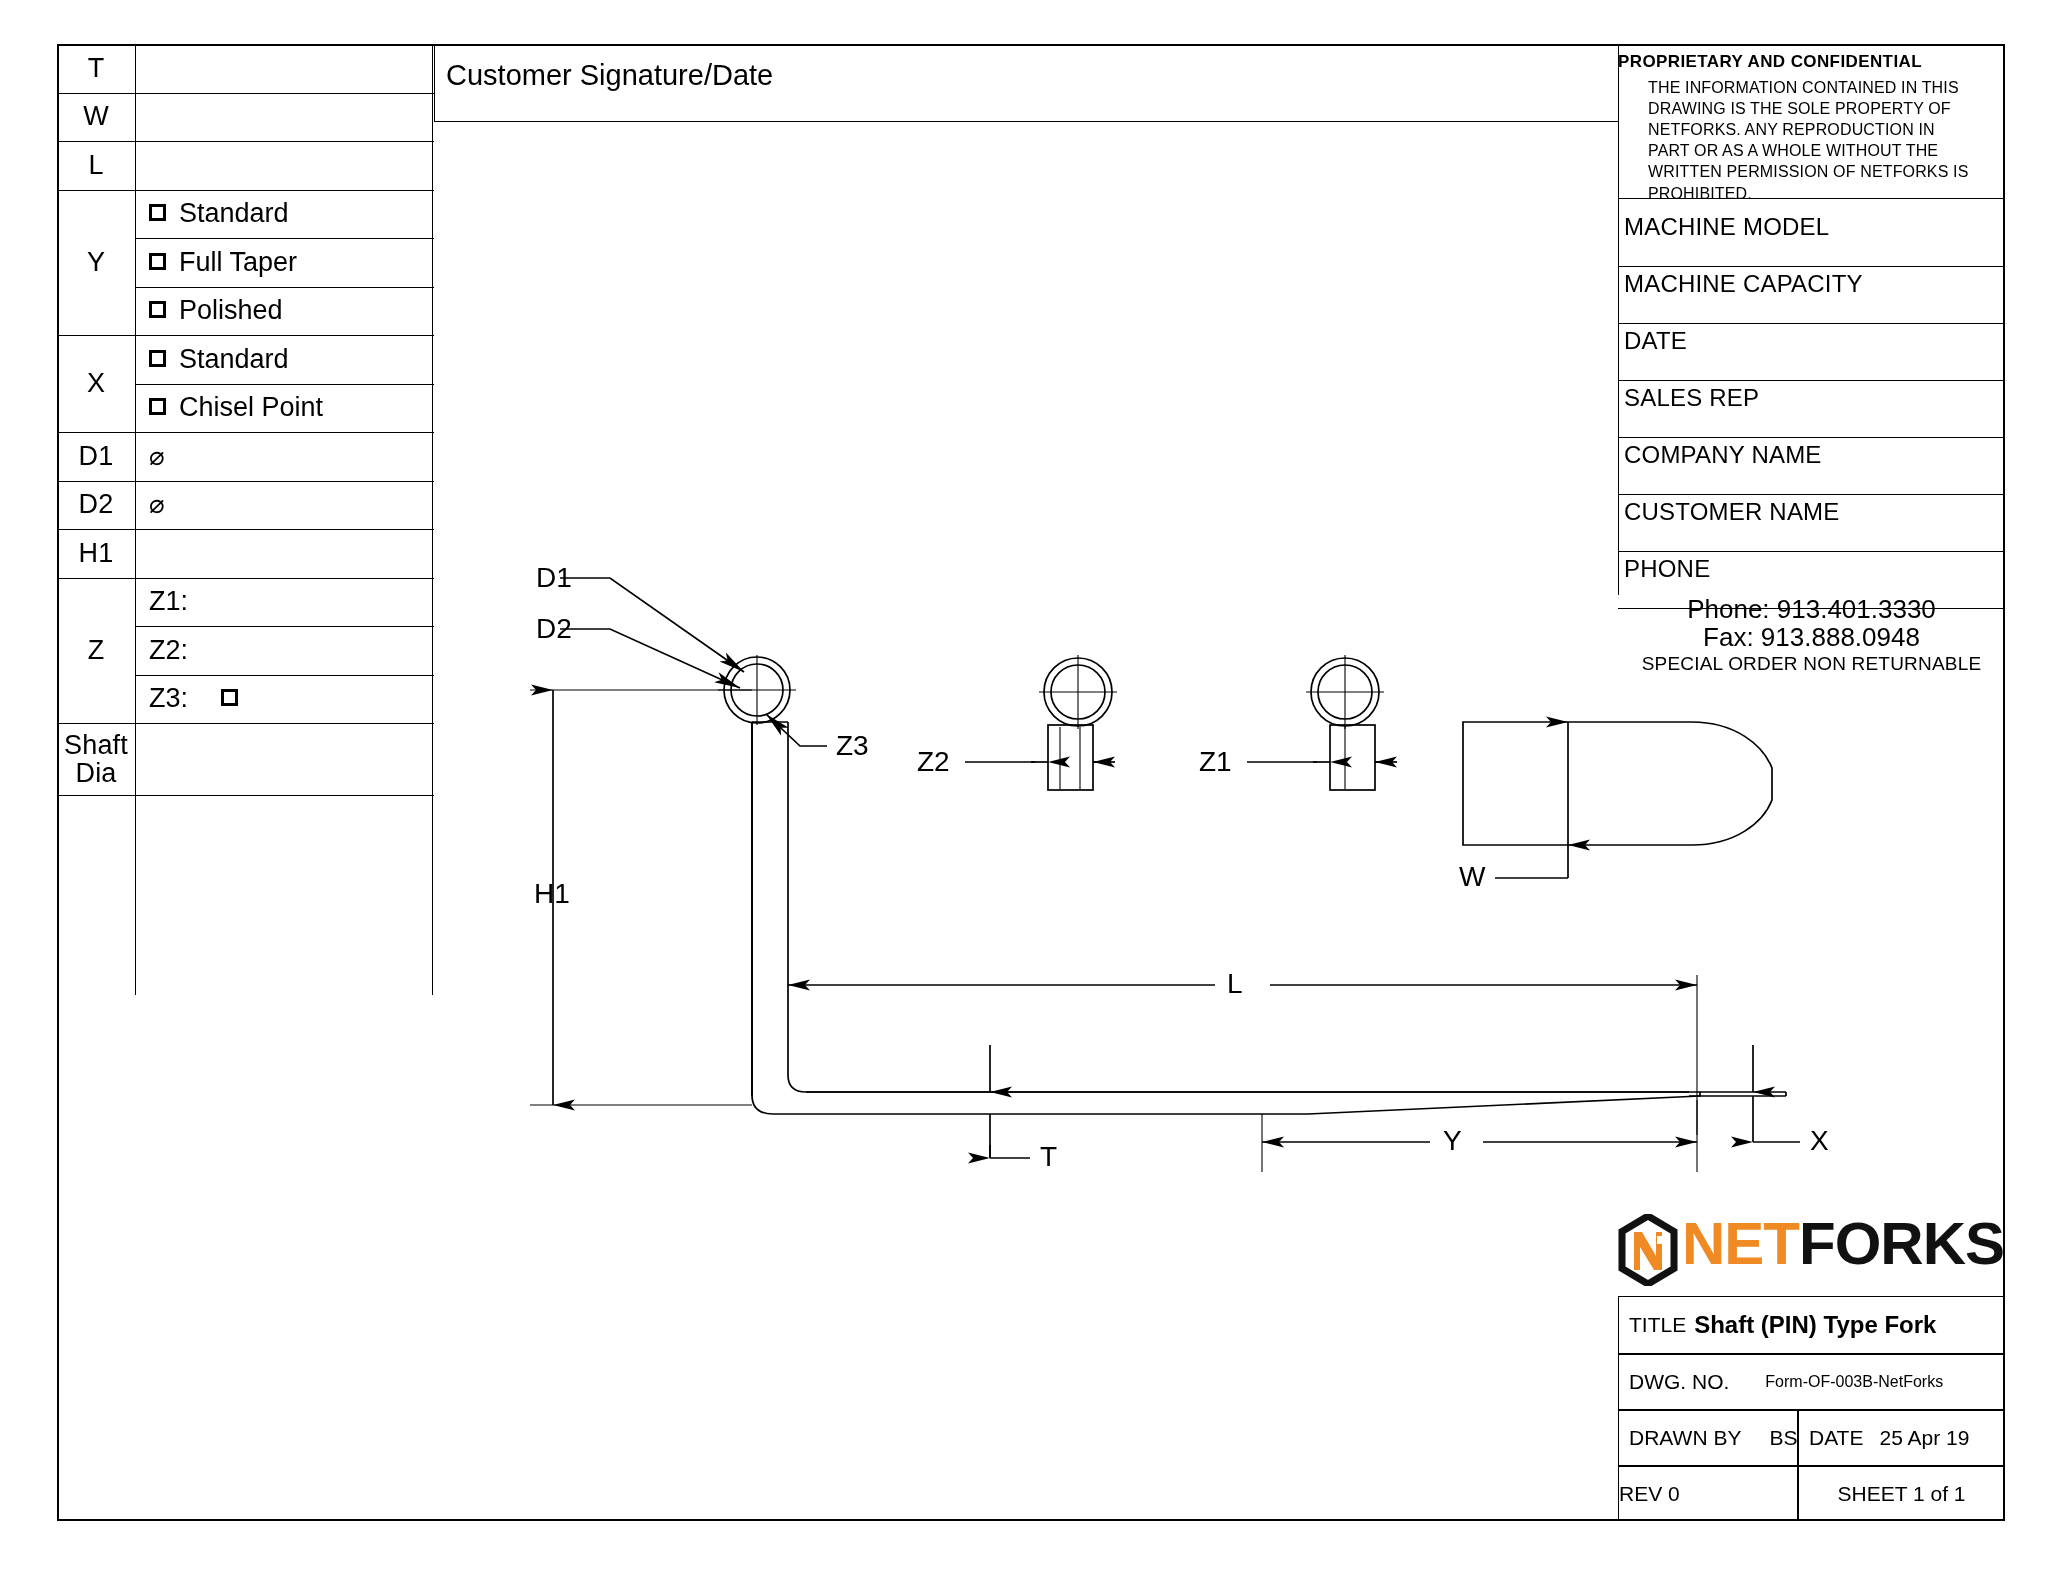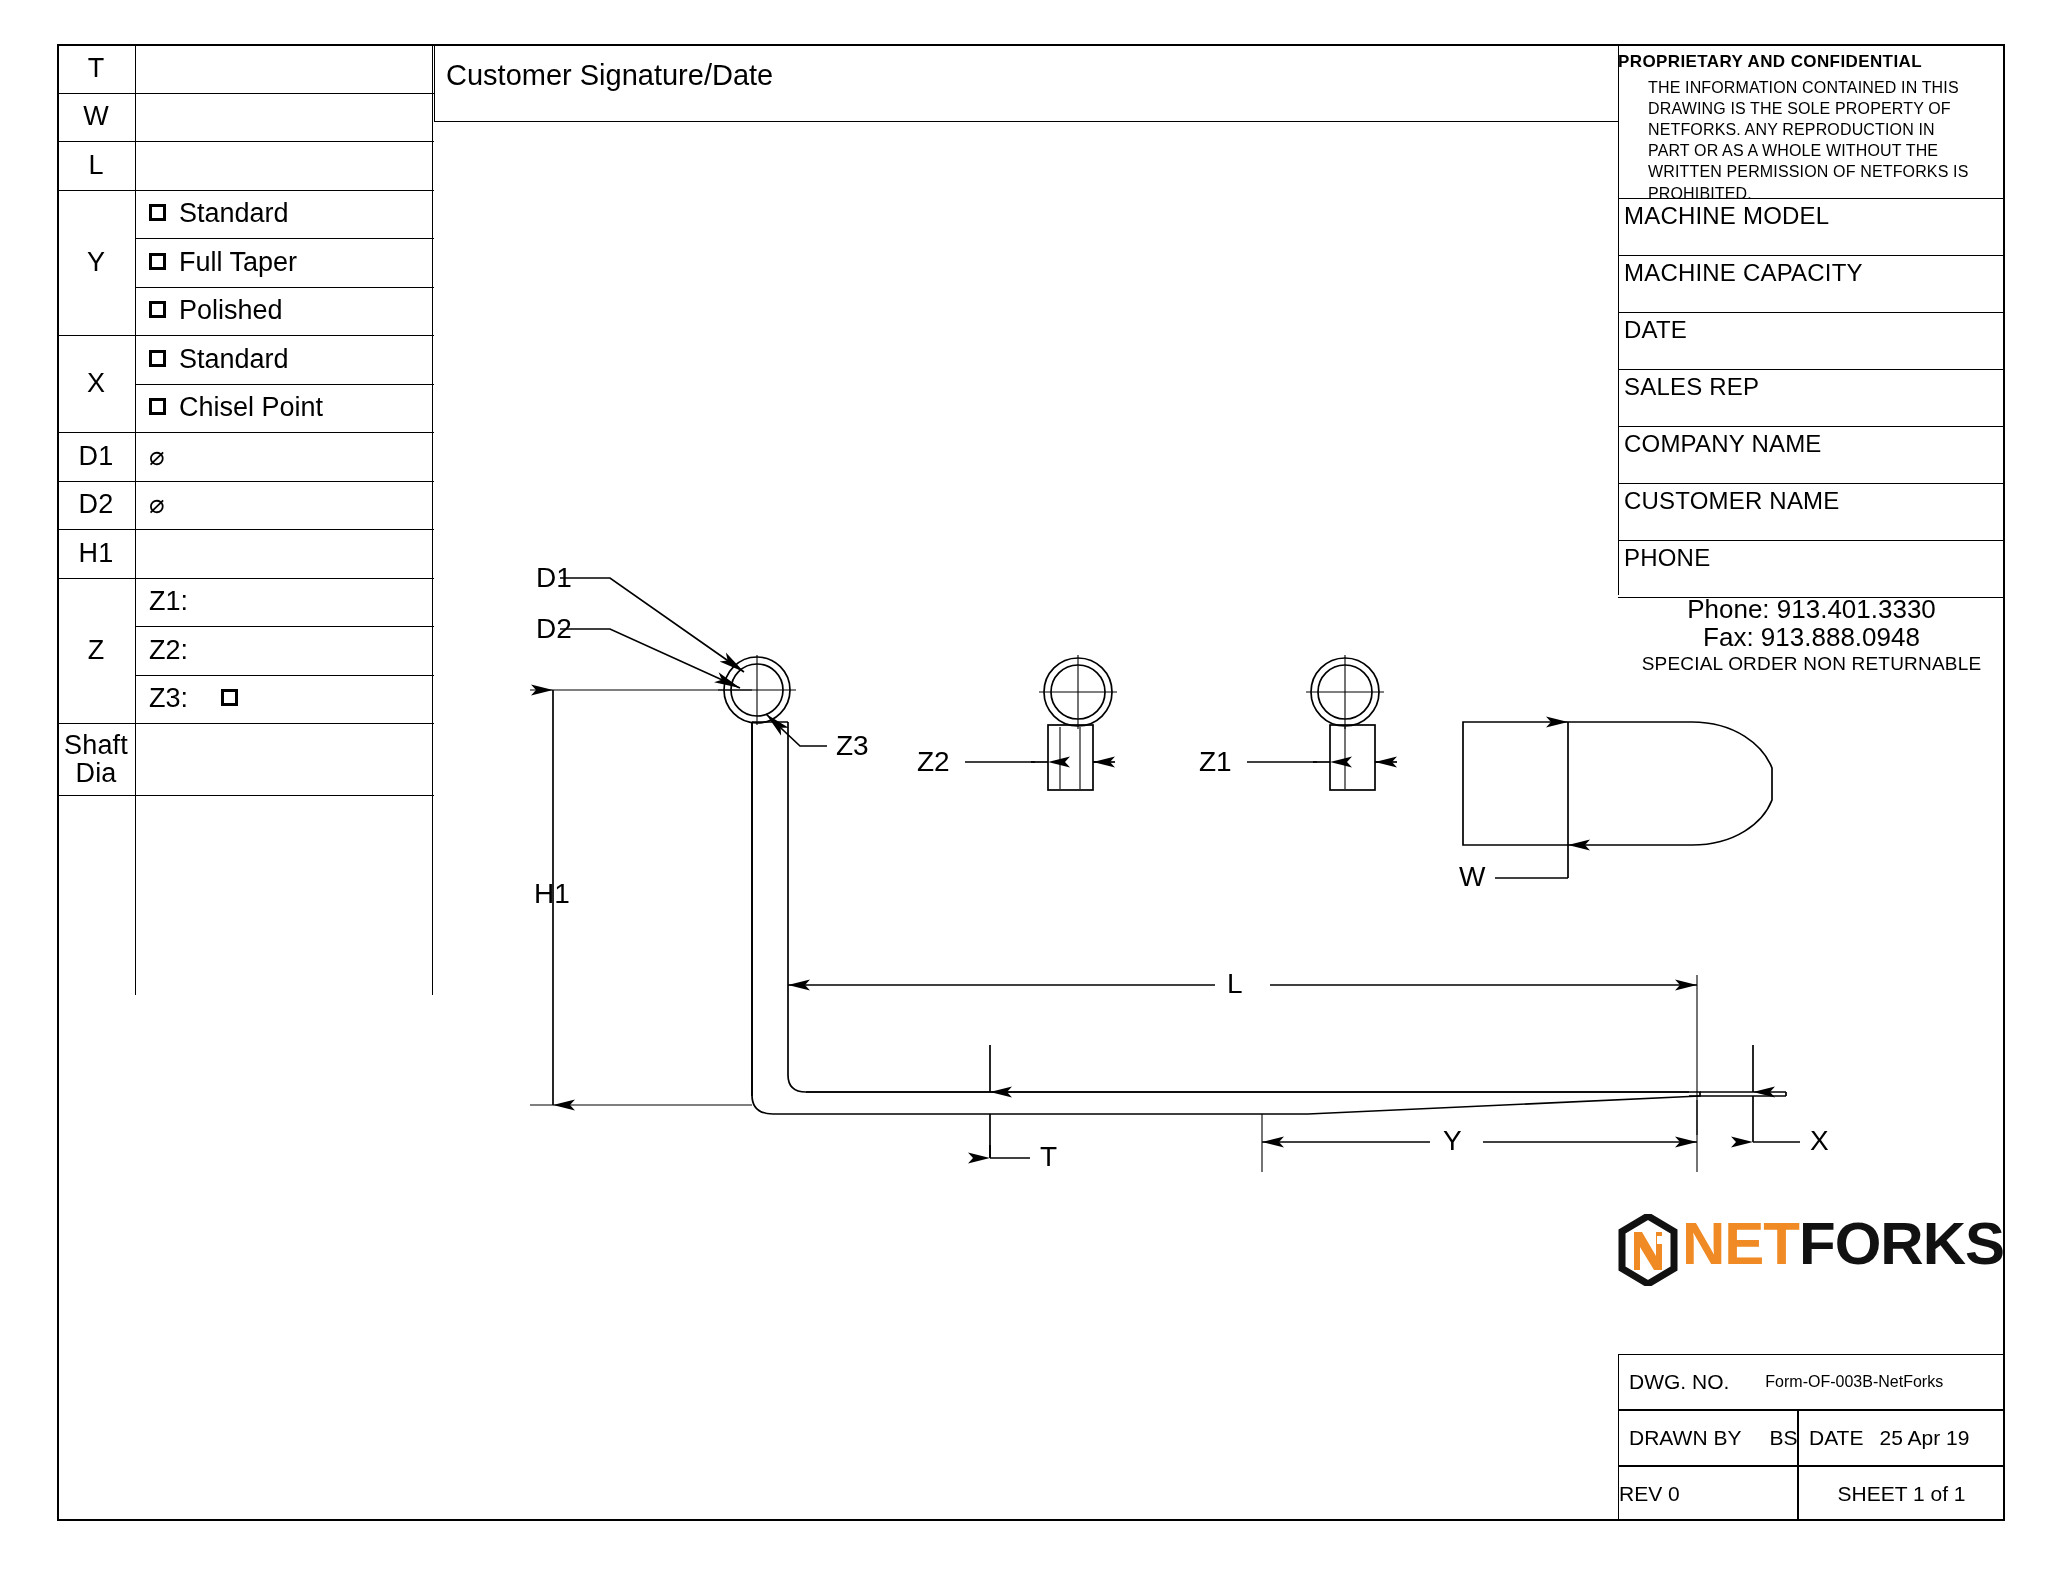--- a/index.html
+++ b/index.html
@@ -30,21 +30,21 @@
   .hline{position:absolute;height:0;border-top:1.6px solid #000;}
   .chk{display:inline-block;width:17px;height:17px;border:3px solid #000;
        box-sizing:border-box;margin-right:13px;position:relative;top:-1px;}
   .dia-sym{font-size:26px;}
 
   
   #cust-sig{position:absolute;left:434px;top:44px;width:1184px;height:77px;}
   #cust-sig .lbl{position:absolute;left:12px;top:15px;font-size:29px;}
 
   
-  .ri-cell{position:absolute;box-sizing:border-box;border-bottom:1.6px solid #000;}
+  .ri-cell{position:absolute;box-sizing:border-box;border-bottom:1.6px solid #000;margin-top:11px;}
   .ri-lbl{position:absolute;left:6px;top:3px;font-size:24px;letter-spacing:.2px;}
 
   
   #prop-block{position:absolute;left:1618px;top:44px;width:387px;height:155px;
      border-bottom:1.6px solid #000;box-sizing:border-box;}
   #prop-title{position:absolute;left:0;top:8px;width:387px;
      font-size:17px;font-weight:bold;letter-spacing:.4px;}
   #prop-body{position:absolute;left:30px;top:33px;width:330px;
      font-size:16px;line-height:1.32;letter-spacing:.15px;}
 
@@ -235,20 +235,24 @@
   <div id="logo-wrap">
     <svg width="60" height="72" viewBox="0 0 60 72" style="position:absolute;left:0;top:-4px;">
       <polygon points="30,2 56,17.5 56,54.5 30,70 4,54.5 4,17.5" fill="#ffffff" stroke="#111111" stroke-width="7"></polygon>
       <path d="M16,56 L16,18 L24,18 L38,42 L38,18 L44,18 L44,22 L39,22 L39,30 L44,30 L44,56 L36,56 L22,33 L22,56 Z" fill="#F08A24"></path>
       <path d="M40,17 L40,57 L45,57 L45,40 L53,40 L53,35 L45,35 L45,22 L54,22 L54,17 Z" fill="#F08A24" opacity="0"></path>
     </svg>
     <div id="logo-text"><span class="lg-or">NET</span><span class="lg-bk">FORKS</span></div>
   </div>
 
   <div id="title-block">
+    <div class="tb-cell" style="left:0;top:0;width:387px;height:58px;padding-left:10px;">
+      <span style="font-size:21px;">TITLE</span>
+      <span style="font-size:24px;font-weight:bold;margin-left:8px;">Shaft (PIN) Type Fork</span>
+    </div>
     <div class="tb-cell" style="left:0;top:58px;width:387px;height:56px;padding-left:10px;">
       <span style="font-size:21px;">DWG. NO.</span>
       <span style="font-size:16px;margin-left:36px;">Form-OF-003B-NetForks</span>
     </div>
     <div class="tb-cell" style="left:0;top:114px;width:180px;height:56px;padding-left:10px;">
       <span style="font-size:21px;">DRAWN BY</span>
       <span style="font-size:21px;margin-left:28px;">BS</span>
     </div>
     <div class="tb-cell" style="left:180px;top:114px;width:207px;height:56px;padding-left:10px;">
       <span style="font-size:21px;">DATE</span>

